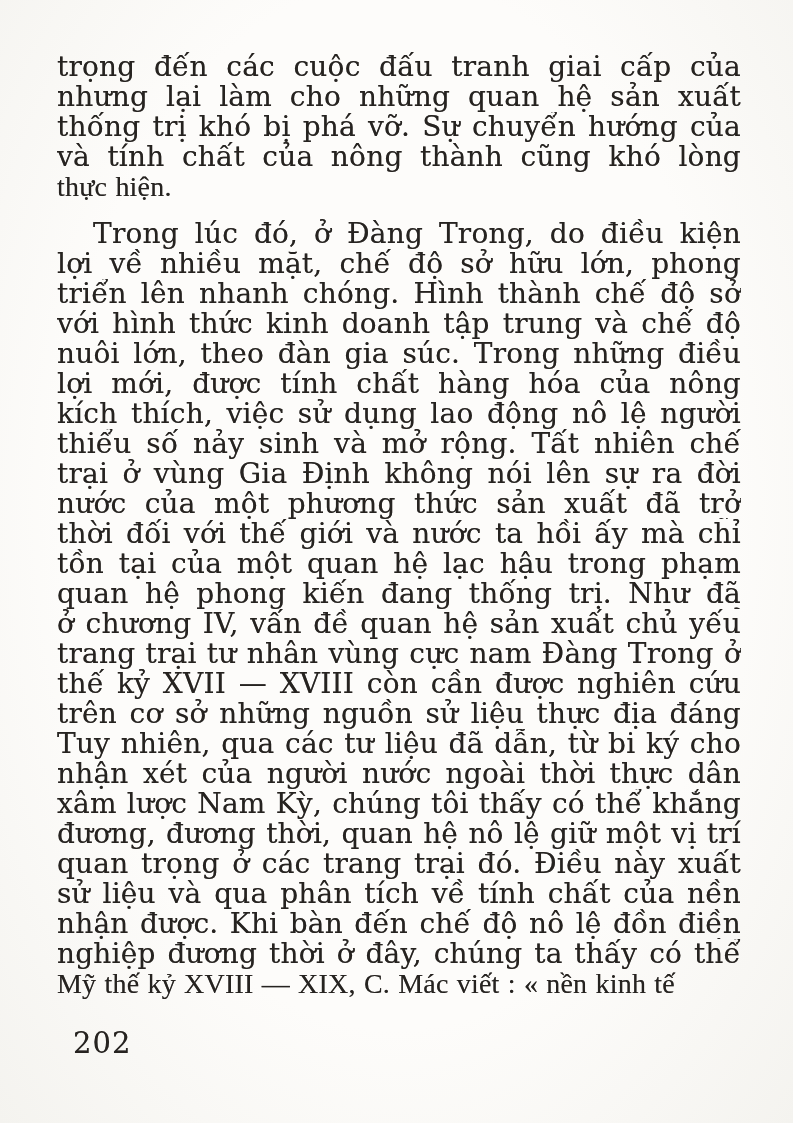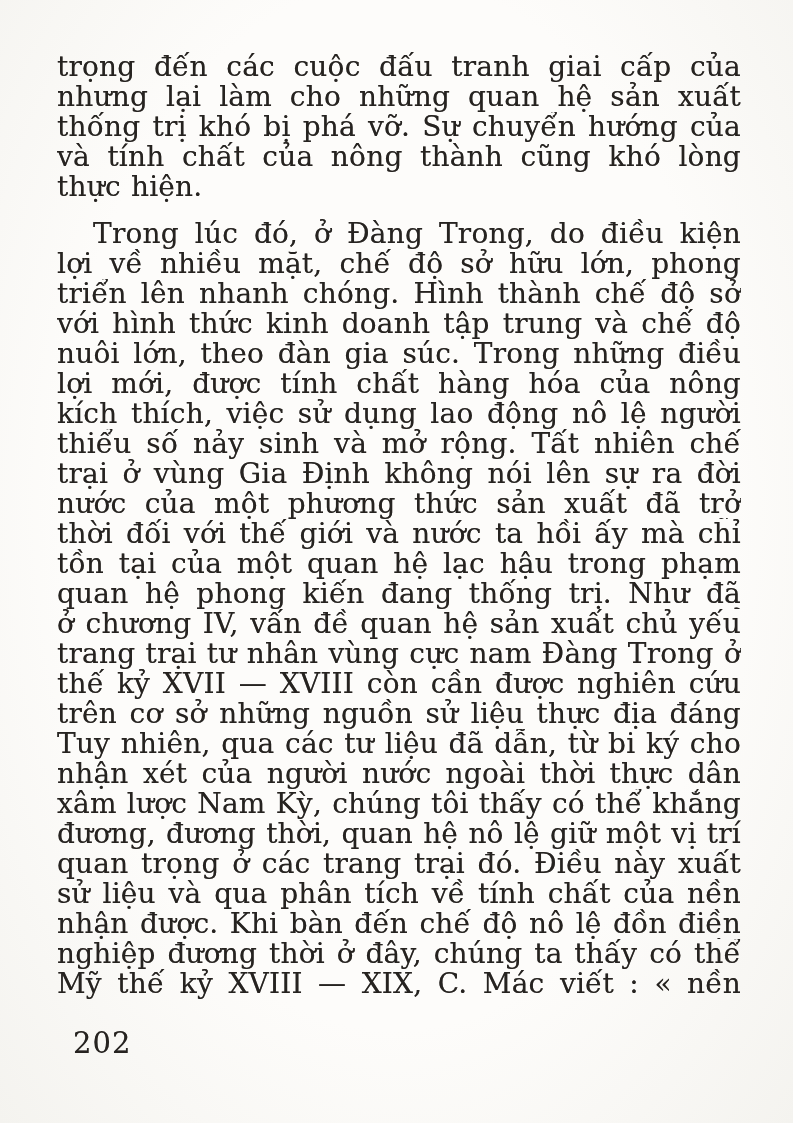--- a/index.html
+++ b/index.html
@@ -34,20 +34,21 @@
     text-align: justify;
     text-align-last: justify;
     word-spacing: 1px;
     letter-spacing: 0.2px;
     text-shadow: 0 0 0.6px rgba(38,35,32,0.55);
     white-space: normal;
     overflow: hidden;
   }
   .ln.last {
     text-align-last: left;
+    font-family: Liberation Serif, serif;
   }
   .ln.indent {
     padding-left: 36px;
   }
   .page-number {
     position: absolute;
     left: 73px;
     top: 1026px;
     font-size: 29px;
     letter-spacing: 1px;

